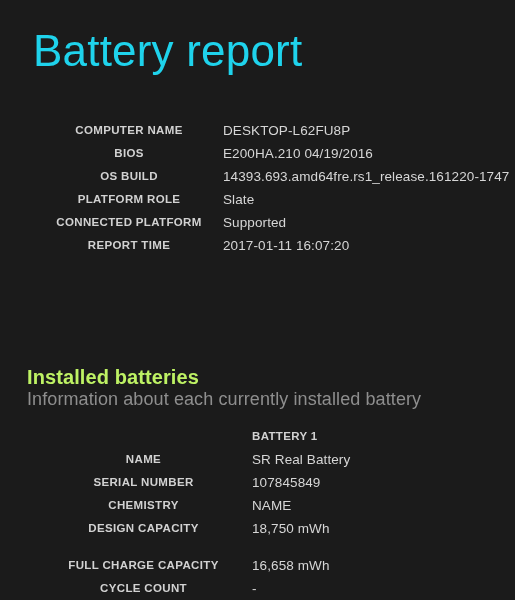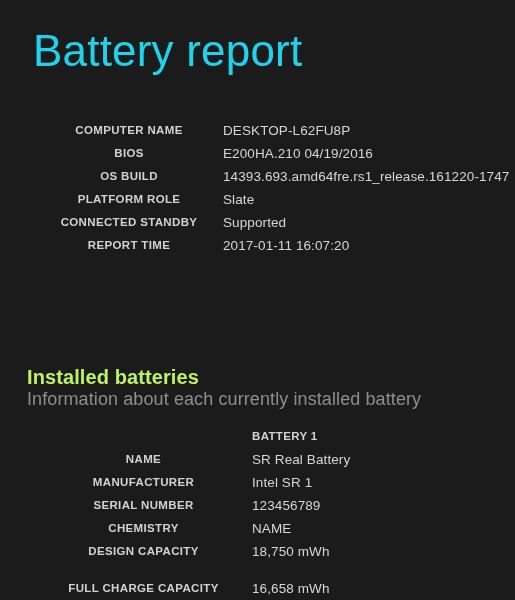--- a/index.html
+++ b/index.html
@@ -139,21 +139,21 @@
       </tr>
       <tr>
         <td class="col-label">OS BUILD</td>
         <td class="col-value">14393.693.amd64fre.rs1_release.161220-1747</td>
       </tr>
       <tr>
         <td class="col-label">PLATFORM ROLE</td>
         <td class="col-value">Slate</td>
       </tr>
       <tr>
-        <td class="col-label">CONNECTED STANDBY</td>
+        <td class="col-label">CONNECTED PLATFORM</td>
         <td class="col-value">Supported</td>
       </tr>
       <tr>
         <td class="col-label">REPORT TIME</td>
         <td class="col-value">2017-01-11  16:07:20</td>
       </tr>
     </tbody>
   </table>
 
   <h2 class="section-heading">Installed batteries</h2>
@@ -164,26 +164,22 @@
     <tbody>
       <tr>
         <td class="col-label"></td>
         <td class="battery-col-header">BATTERY 1</td>
       </tr>
       <tr>
         <td class="col-label">NAME</td>
         <td class="col-value">SR Real Battery</td>
       </tr>
       <tr>
-        <td class="col-label">MANUFACTURER</td>
-        <td class="col-value">Intel SR 1</td>
-      </tr>
-      <tr>
         <td class="col-label">SERIAL NUMBER</td>
-        <td class="col-value">123456789</td>
+        <td class="col-value">107845849</td>
       </tr>
       <tr>
         <td class="col-label">CHEMISTRY</td>
         <td class="col-value">NAME</td>
       </tr>
       <tr>
         <td class="col-label">DESIGN CAPACITY</td>
         <td class="col-value">18,750 mWh</td>
       </tr>
       <tr class="spacer-row">

